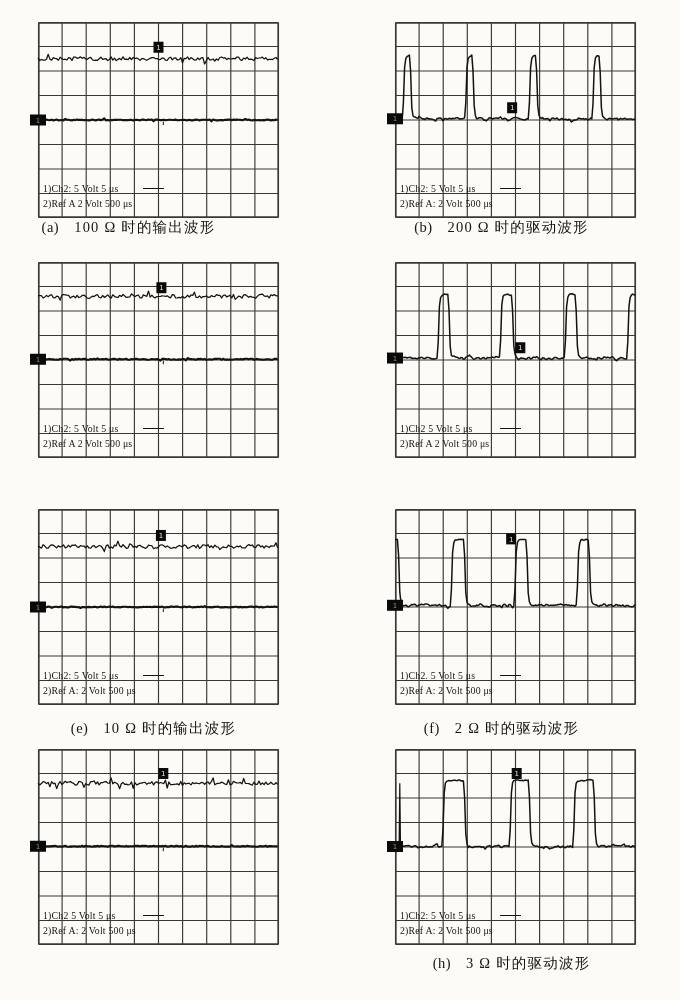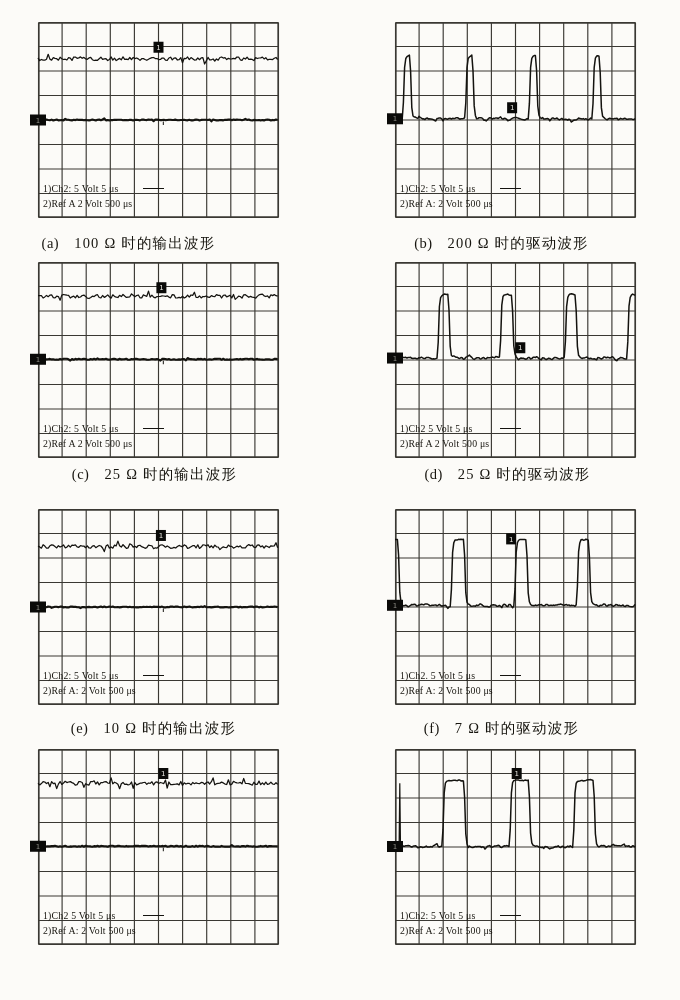--- a/index.html
+++ b/index.html
@@ -8,21 +8,21 @@
   figure.scope-cell{position:absolute;margin:0;width:241px;}
   .col-l{left:38px}
   .col-r{left:395px}
   .row1{top:22px}
   .row2{top:262px}
   .row3{top:509px}
   .row4{top:749px}
   svg.scope-screen{display:block;overflow:visible;}
   figcaption.caption{text-align:center;font-size:14.5px;color:#17150f;white-space:nowrap;
         letter-spacing:0.5px;}
-  .row1 figcaption.caption{margin-top:16px}
+  .row1 figcaption.caption{margin-top:0}
   .row2 figcaption.caption{margin-top:7px}
   .row3 figcaption.caption{margin-top:14px}
   .row4 figcaption.caption{margin-top:9px}
   .cell-a figcaption{transform:translateX(-30px)}
   .cell-b figcaption{transform:translateX(-14px)}
   .cell-c figcaption{transform:translateX(-4px)}
   .cell-d figcaption{transform:translateX(-8px)}
   .cell-e figcaption{transform:translateX(-5px)}
   .cell-f figcaption{transform:translateX(-14px)}
   .cell-g figcaption{transform:translateX(-3px)}
@@ -153,23 +153,20 @@
             <text x="123.39200000000001" y="28.425" text-anchor="middle" font-size="7" font-family="&quot;DejaVu Sans&quot;,sans-serif" fill="#e8e7e0">1</text>
           </g>
           <g>
             <rect x="-8" y="91.765" width="16" height="11" fill="#0a0a08"></rect>
             <text x="0" y="99.965" text-anchor="middle" font-size="7" font-family="&quot;DejaVu Sans&quot;,sans-serif" fill="#8d8c84">1</text>
           </g>
           <text x="5" y="170" font-size="9.8" font-family="&quot;Liberation Serif&quot;,&quot;DejaVu Serif&quot;,serif" fill="#17150f" letter-spacing="0.2">1)Ch2: 5 Volt 5 μs</text>
           <text x="5" y="185" font-size="9.8" font-family="&quot;Liberation Serif&quot;,&quot;DejaVu Serif&quot;,serif" fill="#17150f" letter-spacing="0.2">2)Ref A  2 Volt 500 μs</text>
           <line x1="105" y1="166.5" x2="126" y2="166.5" stroke="#14130f" stroke-width="1"></line>
         </svg>
-    <figcaption class="caption">
-      <span class="cap-index">(c)</span><span class="cap-text">25 Ω 时的输出波形</span>
-    </figcaption>
   </figure>
 
   <figure class="scope-cell cell-d col-r row2">
     <svg class="scope-screen" width="241" height="196" viewBox="0 0 241 196">
           <g stroke="#3a3833" fill="none">
             <line x1="0.8" y1="0.5" x2="0.8" y2="195.5" stroke-width="1.7"></line>
             <line x1="24.1" y1="0.5" x2="24.1" y2="195.5" stroke-width="1.15"></line>
             <line x1="48.2" y1="0.5" x2="48.2" y2="195.5" stroke-width="1.15"></line>
             <line x1="72.30000000000001" y1="0.5" x2="72.30000000000001" y2="195.5" stroke-width="1.15"></line>
             <line x1="96.4" y1="0.5" x2="96.4" y2="195.5" stroke-width="1.15"></line>
@@ -195,23 +192,20 @@
             <text x="125.32000000000001" y="88.45" text-anchor="middle" font-size="7" font-family="&quot;DejaVu Sans&quot;,sans-serif" fill="#e8e7e0">1</text>
           </g>
           <g>
             <rect x="-8" y="90.53999999999999" width="16" height="11" fill="#0a0a08"></rect>
             <text x="0" y="98.74" text-anchor="middle" font-size="7" font-family="&quot;DejaVu Sans&quot;,sans-serif" fill="#8d8c84">1</text>
           </g>
           <text x="5" y="170" font-size="9.8" font-family="&quot;Liberation Serif&quot;,&quot;DejaVu Serif&quot;,serif" fill="#17150f" letter-spacing="0.2">1)Ch2  5 Volt 5 μs</text>
           <text x="5" y="185" font-size="9.8" font-family="&quot;Liberation Serif&quot;,&quot;DejaVu Serif&quot;,serif" fill="#17150f" letter-spacing="0.2">2)Ref A  2 Volt 500 μs</text>
           <line x1="105" y1="166.5" x2="126" y2="166.5" stroke="#14130f" stroke-width="1"></line>
         </svg>
-    <figcaption class="caption">
-      <span class="cap-index">(d)</span><span class="cap-text">25 Ω 时的驱动波形</span>
-    </figcaption>
   </figure>
 
   <figure class="scope-cell cell-e col-l row3">
     <svg class="scope-screen" width="241" height="196" viewBox="0 0 241 196">
           <g stroke="#3a3833" fill="none">
             <line x1="0.8" y1="0.5" x2="0.8" y2="195.5" stroke-width="1.7"></line>
             <line x1="24.1" y1="0.5" x2="24.1" y2="195.5" stroke-width="1.15"></line>
             <line x1="48.2" y1="0.5" x2="48.2" y2="195.5" stroke-width="1.15"></line>
             <line x1="72.30000000000001" y1="0.5" x2="72.30000000000001" y2="195.5" stroke-width="1.15"></line>
             <line x1="96.4" y1="0.5" x2="96.4" y2="195.5" stroke-width="1.15"></line>
@@ -282,21 +276,21 @@
           </g>
           <g>
             <rect x="-8" y="90.78500000000001" width="16" height="11" fill="#0a0a08"></rect>
             <text x="0" y="98.98500000000001" text-anchor="middle" font-size="7" font-family="&quot;DejaVu Sans&quot;,sans-serif" fill="#8d8c84">1</text>
           </g>
           <text x="5" y="170" font-size="9.8" font-family="&quot;Liberation Serif&quot;,&quot;DejaVu Serif&quot;,serif" fill="#17150f" letter-spacing="0.2">1)Ch2. 5 Volt 5 μs</text>
           <text x="5" y="185" font-size="9.8" font-family="&quot;Liberation Serif&quot;,&quot;DejaVu Serif&quot;,serif" fill="#17150f" letter-spacing="0.2">2)Ref A: 2 Volt 500 μs</text>
           <line x1="105" y1="166.5" x2="126" y2="166.5" stroke="#14130f" stroke-width="1"></line>
         </svg>
     <figcaption class="caption">
-      <span class="cap-index">(f)</span><span class="cap-text">7 Ω 时的驱动波形</span>
+      <span class="cap-index">(f)</span><span class="cap-text">2 Ω 时的驱动波形</span>
     </figcaption>
   </figure>
 
   <figure class="scope-cell cell-g col-l row4">
     <svg class="scope-screen" width="241" height="196" viewBox="0 0 241 196">
           <g stroke="#3a3833" fill="none">
             <line x1="0.8" y1="0.5" x2="0.8" y2="195.5" stroke-width="1.7"></line>
             <line x1="24.1" y1="0.5" x2="24.1" y2="195.5" stroke-width="1.15"></line>
             <line x1="48.2" y1="0.5" x2="48.2" y2="195.5" stroke-width="1.15"></line>
             <line x1="72.30000000000001" y1="0.5" x2="72.30000000000001" y2="195.5" stroke-width="1.15"></line>
@@ -365,15 +359,18 @@
             <text x="121.705" y="27.2" text-anchor="middle" font-size="7" font-family="&quot;DejaVu Sans&quot;,sans-serif" fill="#e8e7e0">1</text>
           </g>
           <g>
             <rect x="-8" y="92.01" width="16" height="11" fill="#0a0a08"></rect>
             <text x="0" y="100.21000000000001" text-anchor="middle" font-size="7" font-family="&quot;DejaVu Sans&quot;,sans-serif" fill="#8d8c84">1</text>
           </g>
           <text x="5" y="170" font-size="9.8" font-family="&quot;Liberation Serif&quot;,&quot;DejaVu Serif&quot;,serif" fill="#17150f" letter-spacing="0.2">1)Ch2: 5 Volt 5 μs</text>
           <text x="5" y="185" font-size="9.8" font-family="&quot;Liberation Serif&quot;,&quot;DejaVu Serif&quot;,serif" fill="#17150f" letter-spacing="0.2">2)Ref A: 2 Volt 500 μs</text>
           <line x1="105" y1="166.5" x2="126" y2="166.5" stroke="#14130f" stroke-width="1"></line>
         </svg>
+    <figcaption class="caption">
+      <span class="cap-index">(h)</span><span class="cap-text">3 Ω 时的驱动波形</span>
+    </figcaption>
   </figure>
 </div>
 </div>
 
 </body></html>

